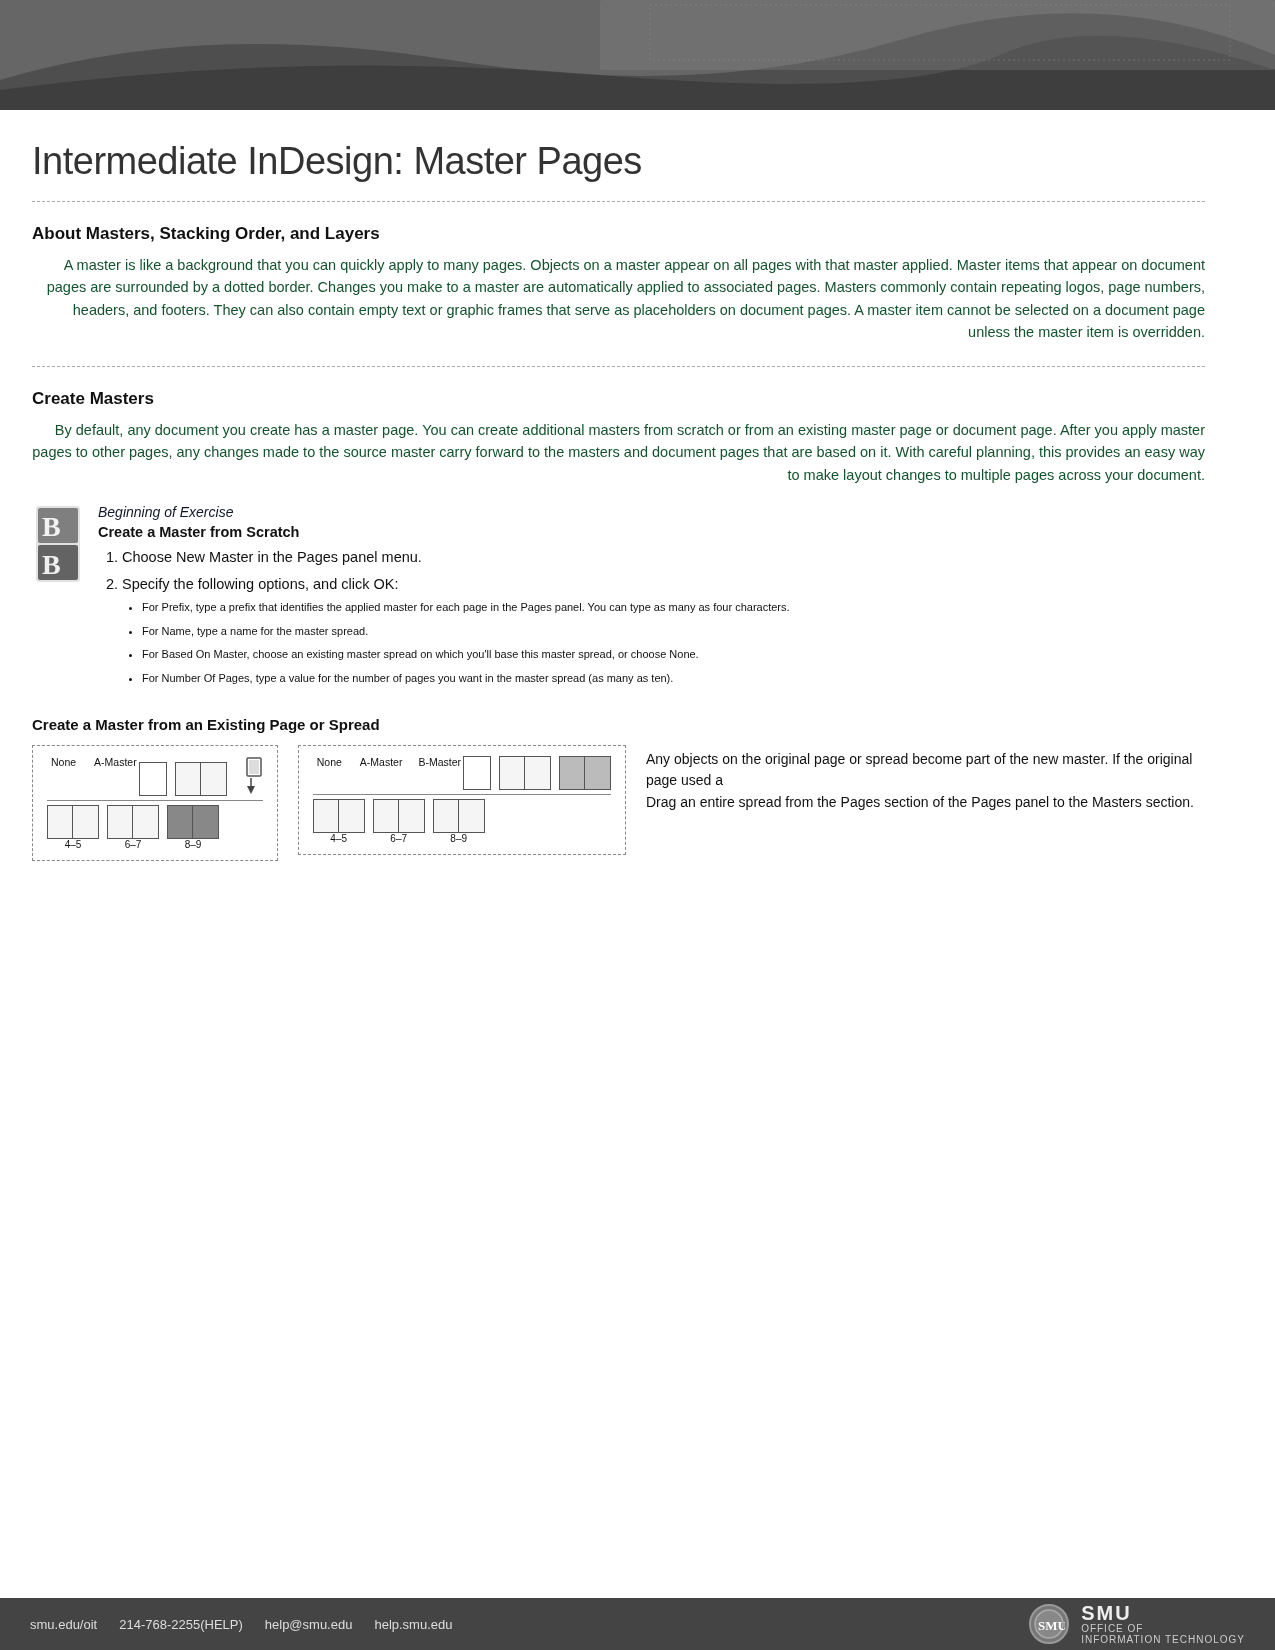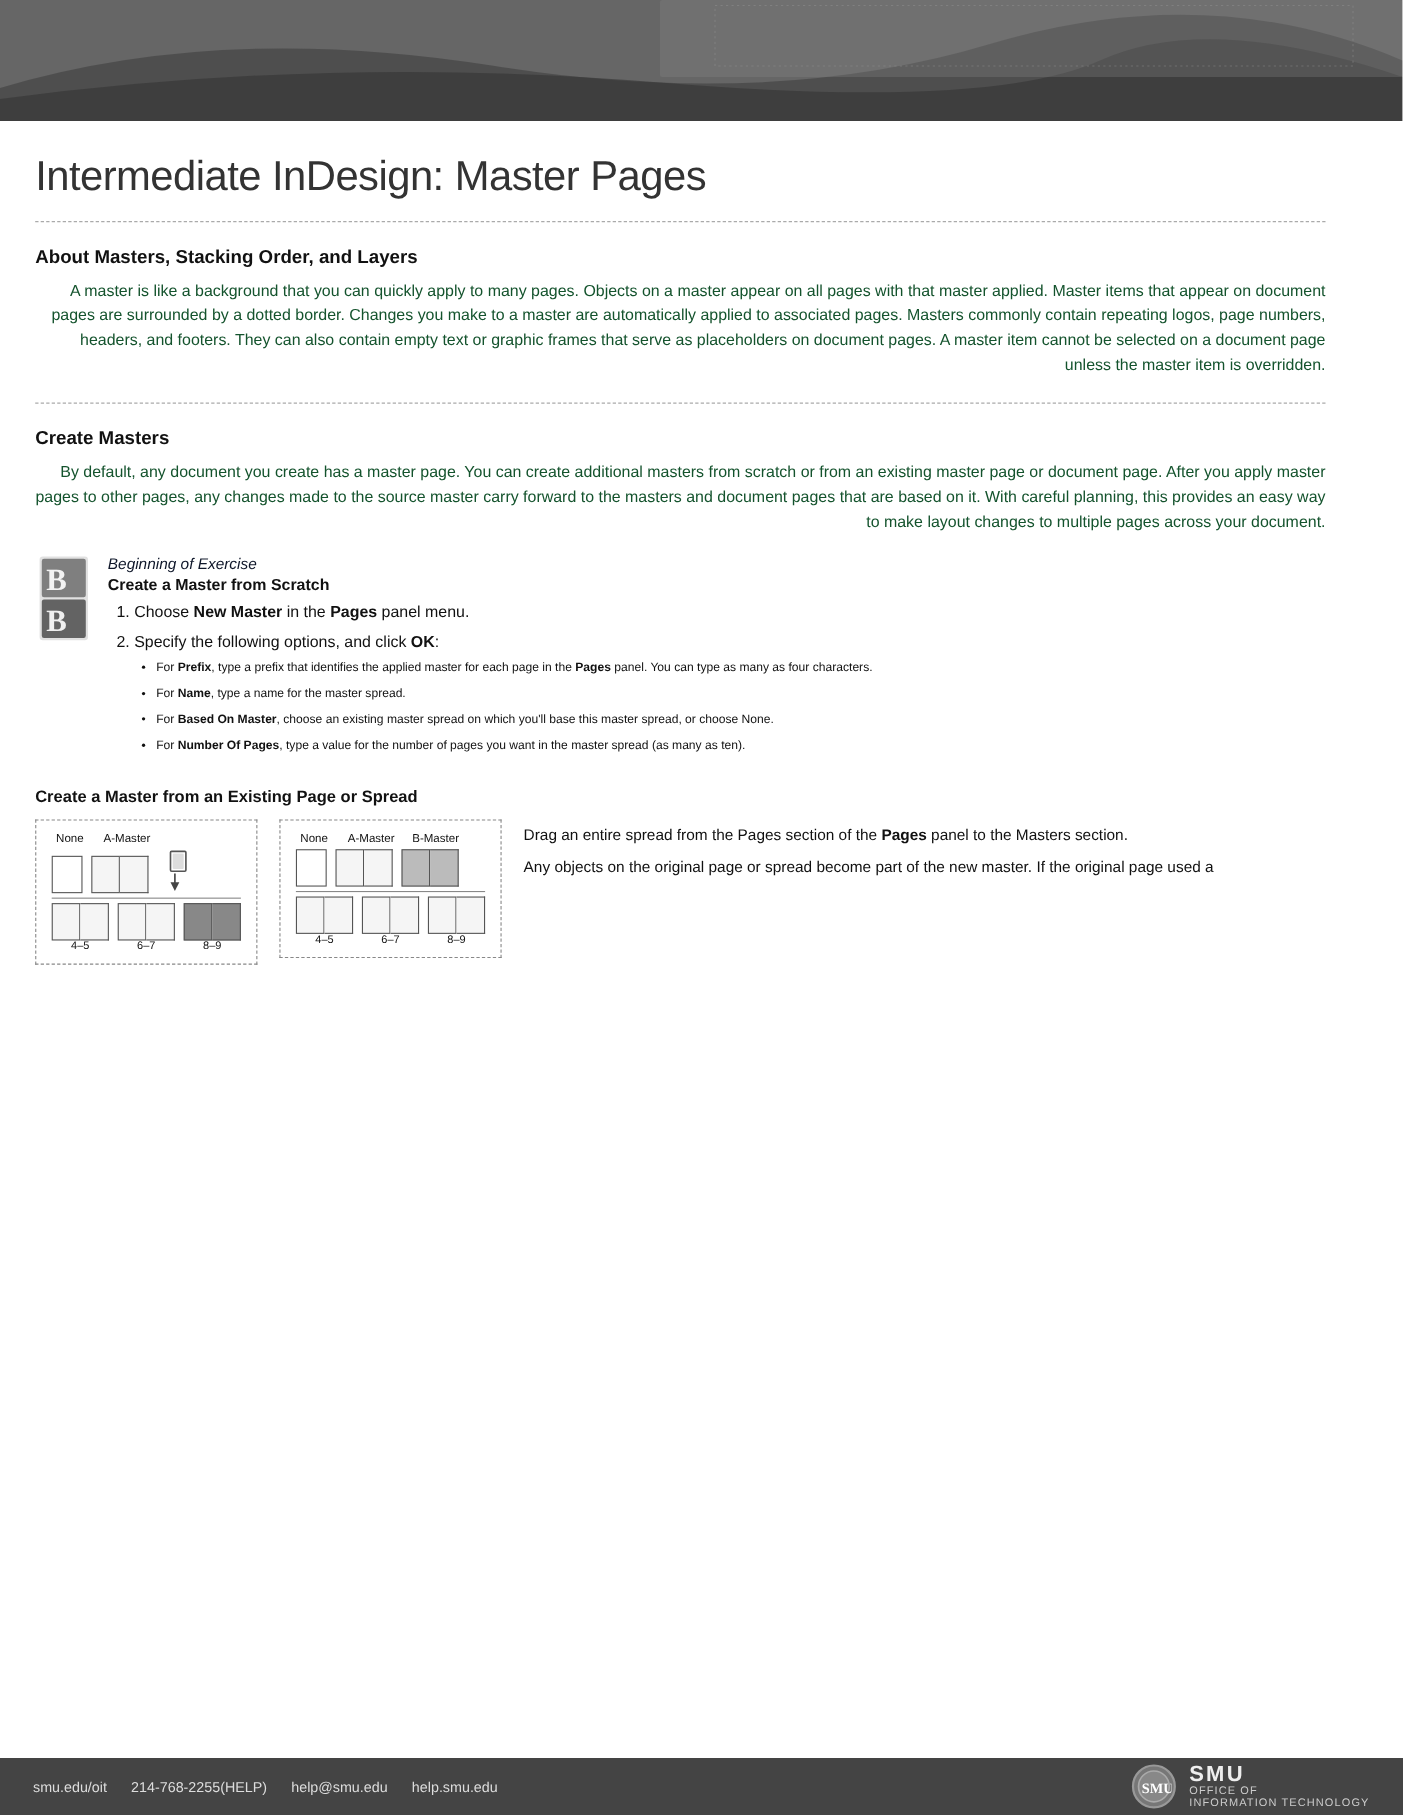--- a/index.html
+++ b/index.html
@@ -101,21 +101,21 @@
     }
     ul {
       list-style: disc;
       margin-left: 28px;
       font-size: 11px;
       line-height: 1.6;
     }
     ul li {
       margin-bottom: 4px;
     }
-    .bold { font-weight: bold; }
+    .bold { font-weight: normal; }
 
     
     .create-master-section {
       margin-top: 22px;
     }
     .create-master-header {
       font-size: 15px;
       font-weight: bold;
       margin-bottom: 12px;
     }
@@ -128,21 +128,21 @@
     .diagram-description {
       flex: 1;
       font-size: 14px;
       line-height: 1.55;
       padding-top: 4px;
     }
 
     
     .panel-section {
       display: flex;
-      flex-direction: column;
+      flex-direction: row;
       gap: 2px;
     }
     .panel-label-row {
       display: flex;
       gap: 8px;
       font-size: 10.5px;
       margin-bottom: 2px;
       padding-left: 4px;
     }
     .panel-thumbs-row {
@@ -425,25 +425,25 @@
                 <div></div>
                 <div></div>
               </div>
               <span style="font-size:10px;">8–9</span>
             </div>
           </div>
         </div>
       </div>
 
       <div class="diagram-description">
+        <p style="font-size:14px;line-height:1.55;">
+          Any objects on the original page or spread become part of the new master. If the original page used a
+        </p>
         <p style="font-size:14px;line-height:1.55;margin-bottom:8px;">
           Drag an entire spread from the Pages section of the <span class="bold">Pages</span> panel to the Masters section.
-        </p>
-        <p style="font-size:14px;line-height:1.55;">
-          Any objects on the original page or spread become part of the new master. If the original page used a
         </p>
       </div>
 
     </div>
   </div>
 
 </div>
 
 <div class="footer">
   <div class="footer-left">

